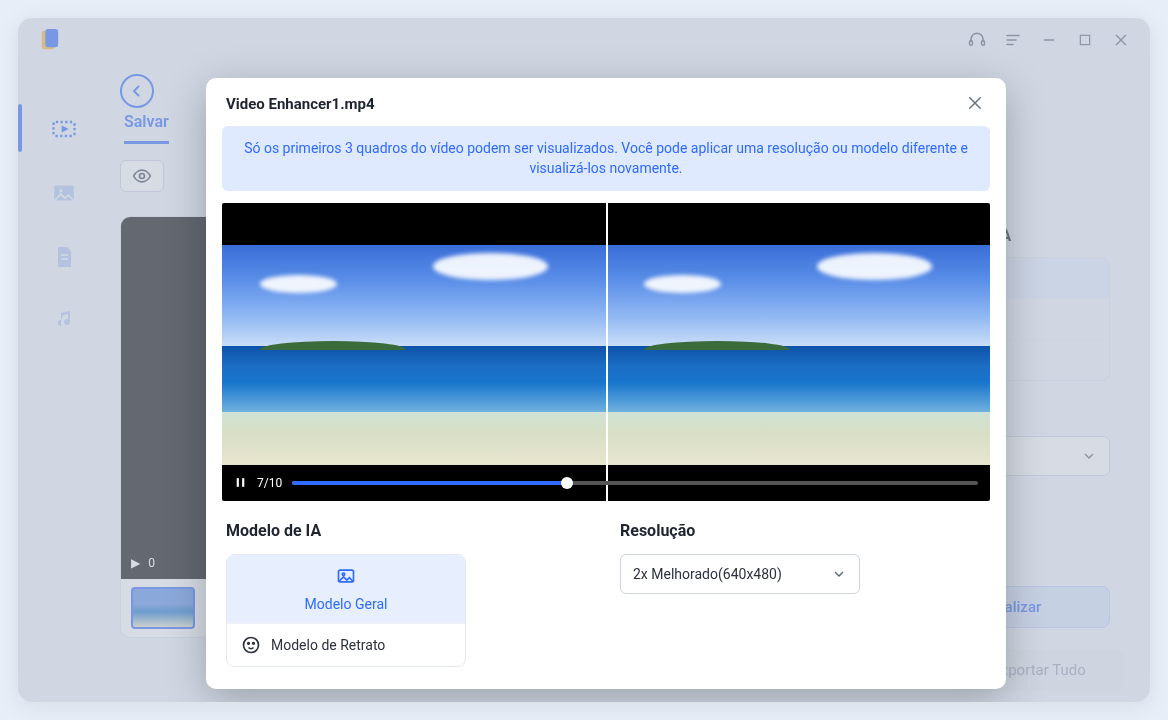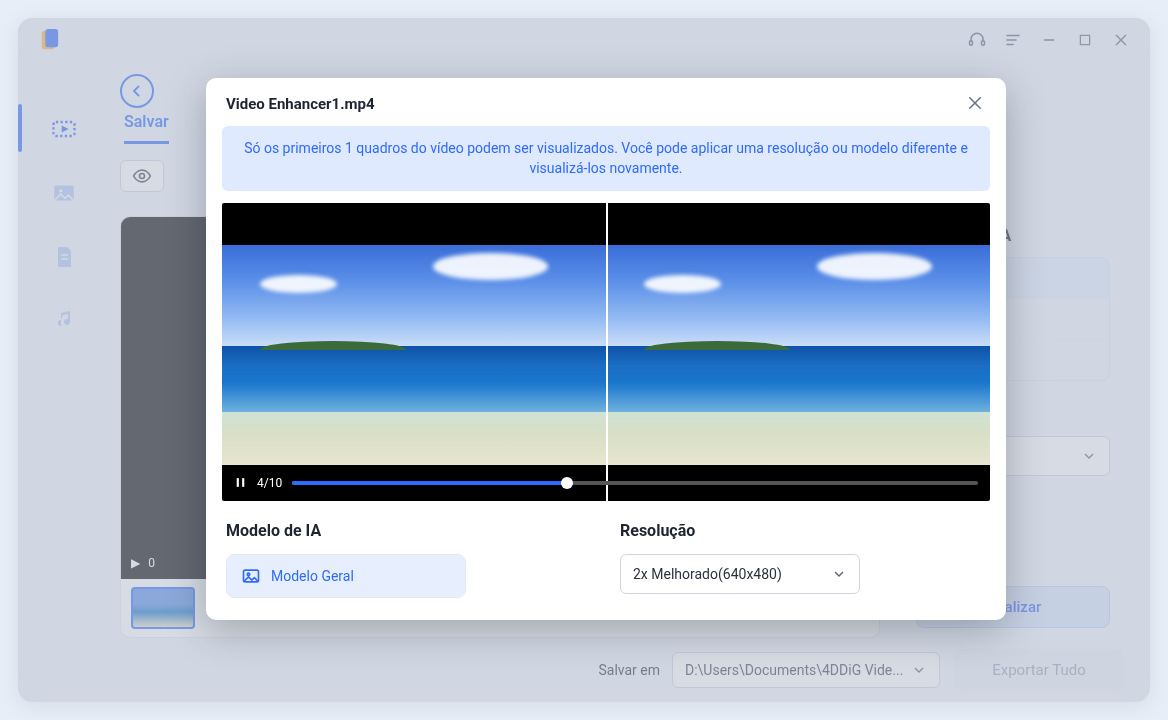--- a/index.html
+++ b/index.html
@@ -85,21 +85,21 @@
 .track { flex: 1; height: 4px; background: #555; border-radius: 2px; position: relative; }
 .track-fill { position: absolute; left: 0; top: 0; bottom: 0; width: 40%; background: #2f6bff; border-radius: 2px; }
 .track-knob { position: absolute; left: 40%; top: 50%; transform: translate(-50%,-50%); width: 12px; height: 12px; background: #fff; border-radius: 50%; }
 
 .modal-lower { display: flex; gap: 28px; margin-top: 20px; padding: 0 4px; }
 .col { flex: 1; }
 .col-title { font-size: 16px; font-weight: 700; color: #1e2430; margin-bottom: 14px; }
 .m-model-list { border: 1px solid #e3e8f1; border-radius: 8px; overflow: hidden; width: 240px; }
 .m-model-item { padding: 11px 14px; font-size: 14px; color: #2b323f; display: flex; align-items: center; gap: 10px; border-bottom: 1px solid #eef1f7; cursor: pointer; }
 .m-model-item:last-child { border-bottom: none; }
-.m-model-item.selected { background: #e7efff; color: #2f6bff; }
+.m-model-item.selected { background: #e7efff; color: #2f6bff; flex-direction: column; }
 .m-model-item .mi-icon { width: 20px; height: 20px; }
 .m-res-select { width: 240px; height: 40px; border: 1px solid #cfd6e2; border-radius: 6px; padding: 0 12px; display: flex; align-items: center; justify-content: space-between; font-size: 14px; color: #2b323f; background: #fff; cursor: pointer; }
 
 
 svg { display: block; }
 </style>
 </head>
 <body>
 
 <div class="window">
@@ -248,21 +248,21 @@
   <div class="modal">
     <div class="modal-header">
       <div class="modal-title">Video Enhancer1.mp4</div>
       <div class="modal-close">
         <svg viewBox="0 0 24 24" width="18" height="18" stroke="#6b7485" stroke-width="2" stroke-linecap="round">
             <line x1="5" y1="5" x2="19" y2="19"></line>
             <line x1="19" y1="5" x2="5" y2="19"></line>
           </svg>
       </div>
     </div>
-    <div class="info-banner">Só os primeiros 1 quadros do vídeo podem ser visualizados. Você pode aplicar uma resolução ou modelo diferente e visualizá-los novamente.</div>
+    <div class="info-banner">Só os primeiros 3 quadros do vídeo podem ser visualizados. Você pode aplicar uma resolução ou modelo diferente e visualizá-los novamente.</div>
 
     <div class="preview-box">
       <div class="preview-split">
         <div class="half">
           <div class="beach" style="filter:blur(0.6px);">
             <div class="sky"></div>
             <div class="cloud" style="top:4%; left:55%; width:30%; height:12%;"></div>
             <div class="cloud" style="top:14%; left:10%; width:20%; height:8%;"></div>
             <div class="sea"></div>
             <div class="island"></div>
@@ -281,21 +281,21 @@
         </div>
       </div>
       <div class="divider"></div>
       <div class="playbar">
         <span>
           <svg viewBox="0 0 24 24" width="13" height="13" fill="#fff">
               <rect x="5" y="4" width="4" height="16"></rect>
               <rect x="15" y="4" width="4" height="16"></rect>
             </svg>
         </span>
-        <span>4/10</span>
+        <span>7/10</span>
         <div class="track">
           <div class="track-fill"></div>
           <div class="track-knob"></div>
         </div>
       </div>
     </div>
 
     <div class="modal-lower">
       <div class="col">
         <div class="col-title">Modelo de IA</div>
@@ -303,20 +303,31 @@
           <div class="m-model-item selected">
             <span class="mi-icon">
               <svg viewBox="0 0 24 24" width="20" height="20" fill="none" stroke="#2f6bff" stroke-width="2">
                   <rect x="3" y="5" width="18" height="14" rx="2"></rect>
                   <circle cx="9" cy="10" r="1.5"></circle>
                   <path d="M4 18l5-5 4 4 3-3 4 4"></path>
                 </svg>
             </span>
             <span>Modelo Geral</span>
           </div>
+          <div class="m-model-item">
+            <span class="mi-icon">
+              <svg viewBox="0 0 24 24" width="20" height="20" fill="none" stroke="#2b323f" stroke-width="2">
+                  <circle cx="12" cy="12" r="9"></circle>
+                  <circle cx="9" cy="10" r="1" fill="#2b323f"></circle>
+                  <circle cx="15" cy="10" r="1" fill="#2b323f"></circle>
+                  <path d="M9 15c1 1 2 1.5 3 1.5s2-.5 3-1.5"></path>
+                </svg>
+            </span>
+            <span>Modelo de Retrato</span>
+          </div>
         </div>
       </div>
       <div class="col">
         <div class="col-title">Resolução</div>
         <div class="m-res-select">
           <span>2x Melhorado(640x480)</span>
           <svg viewBox="0 0 24 24" width="16" height="16" stroke="#5a6475" stroke-width="2" fill="none">
               <polyline points="6 9 12 15 18 9"></polyline>
             </svg>
         </div>

